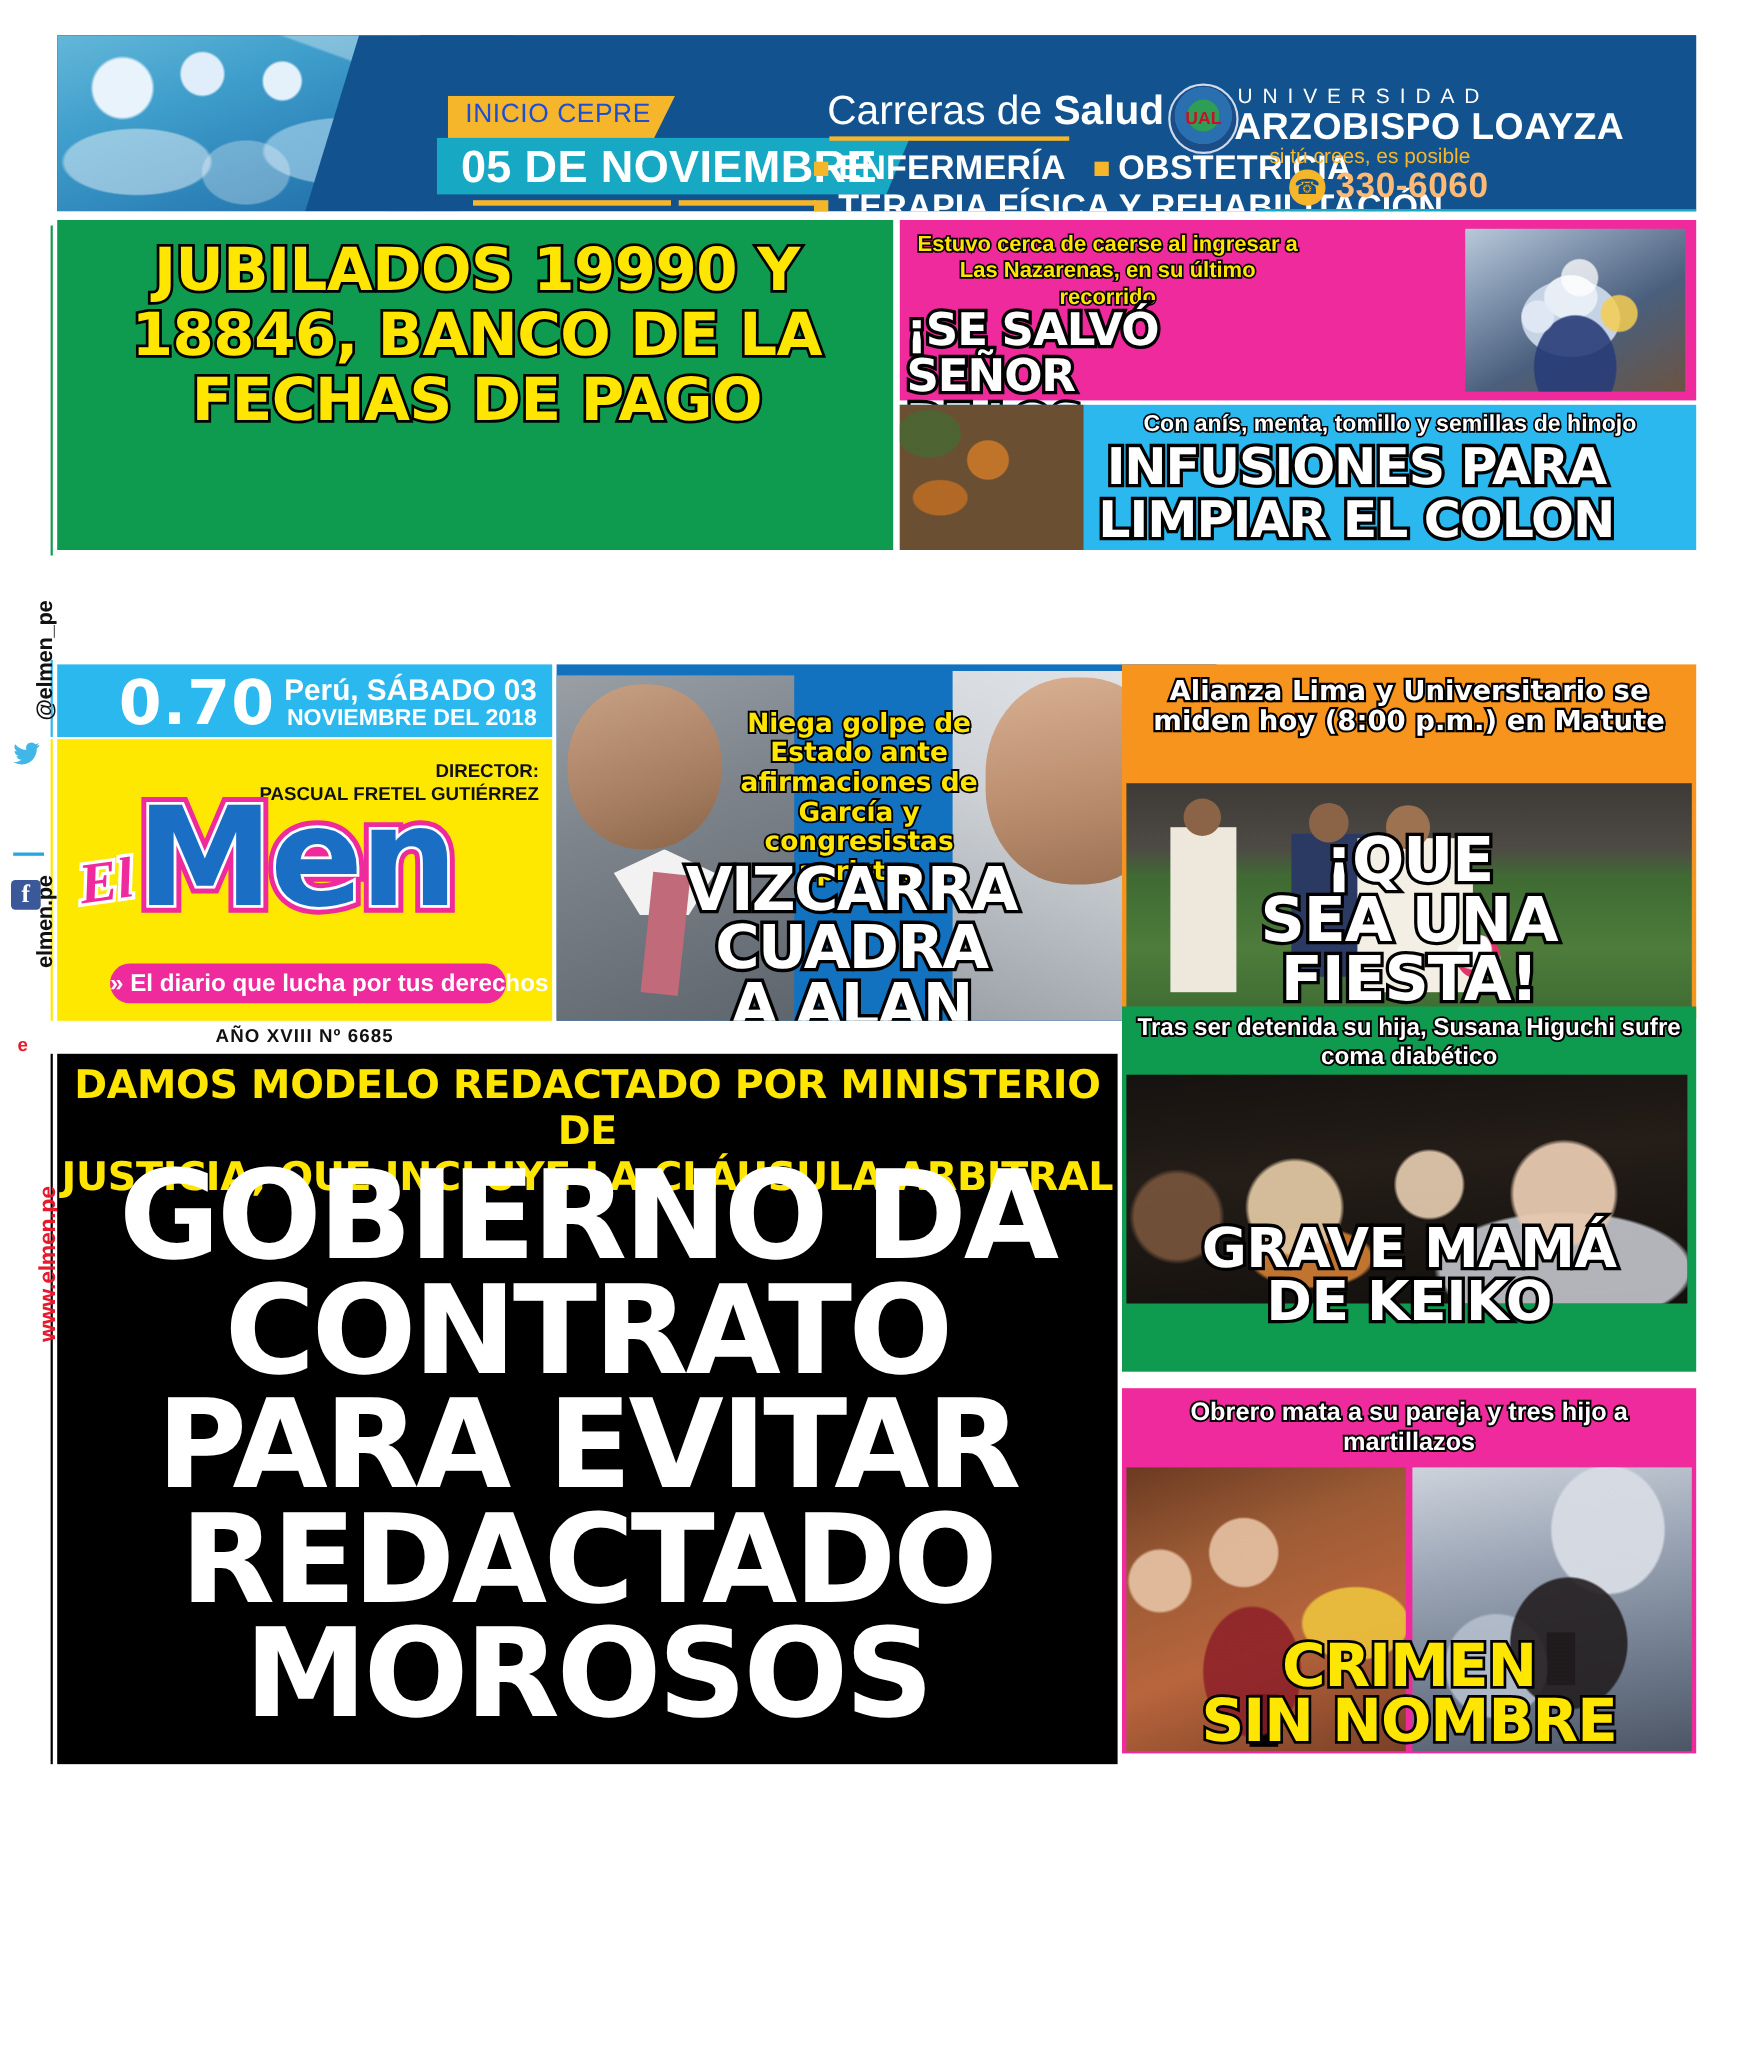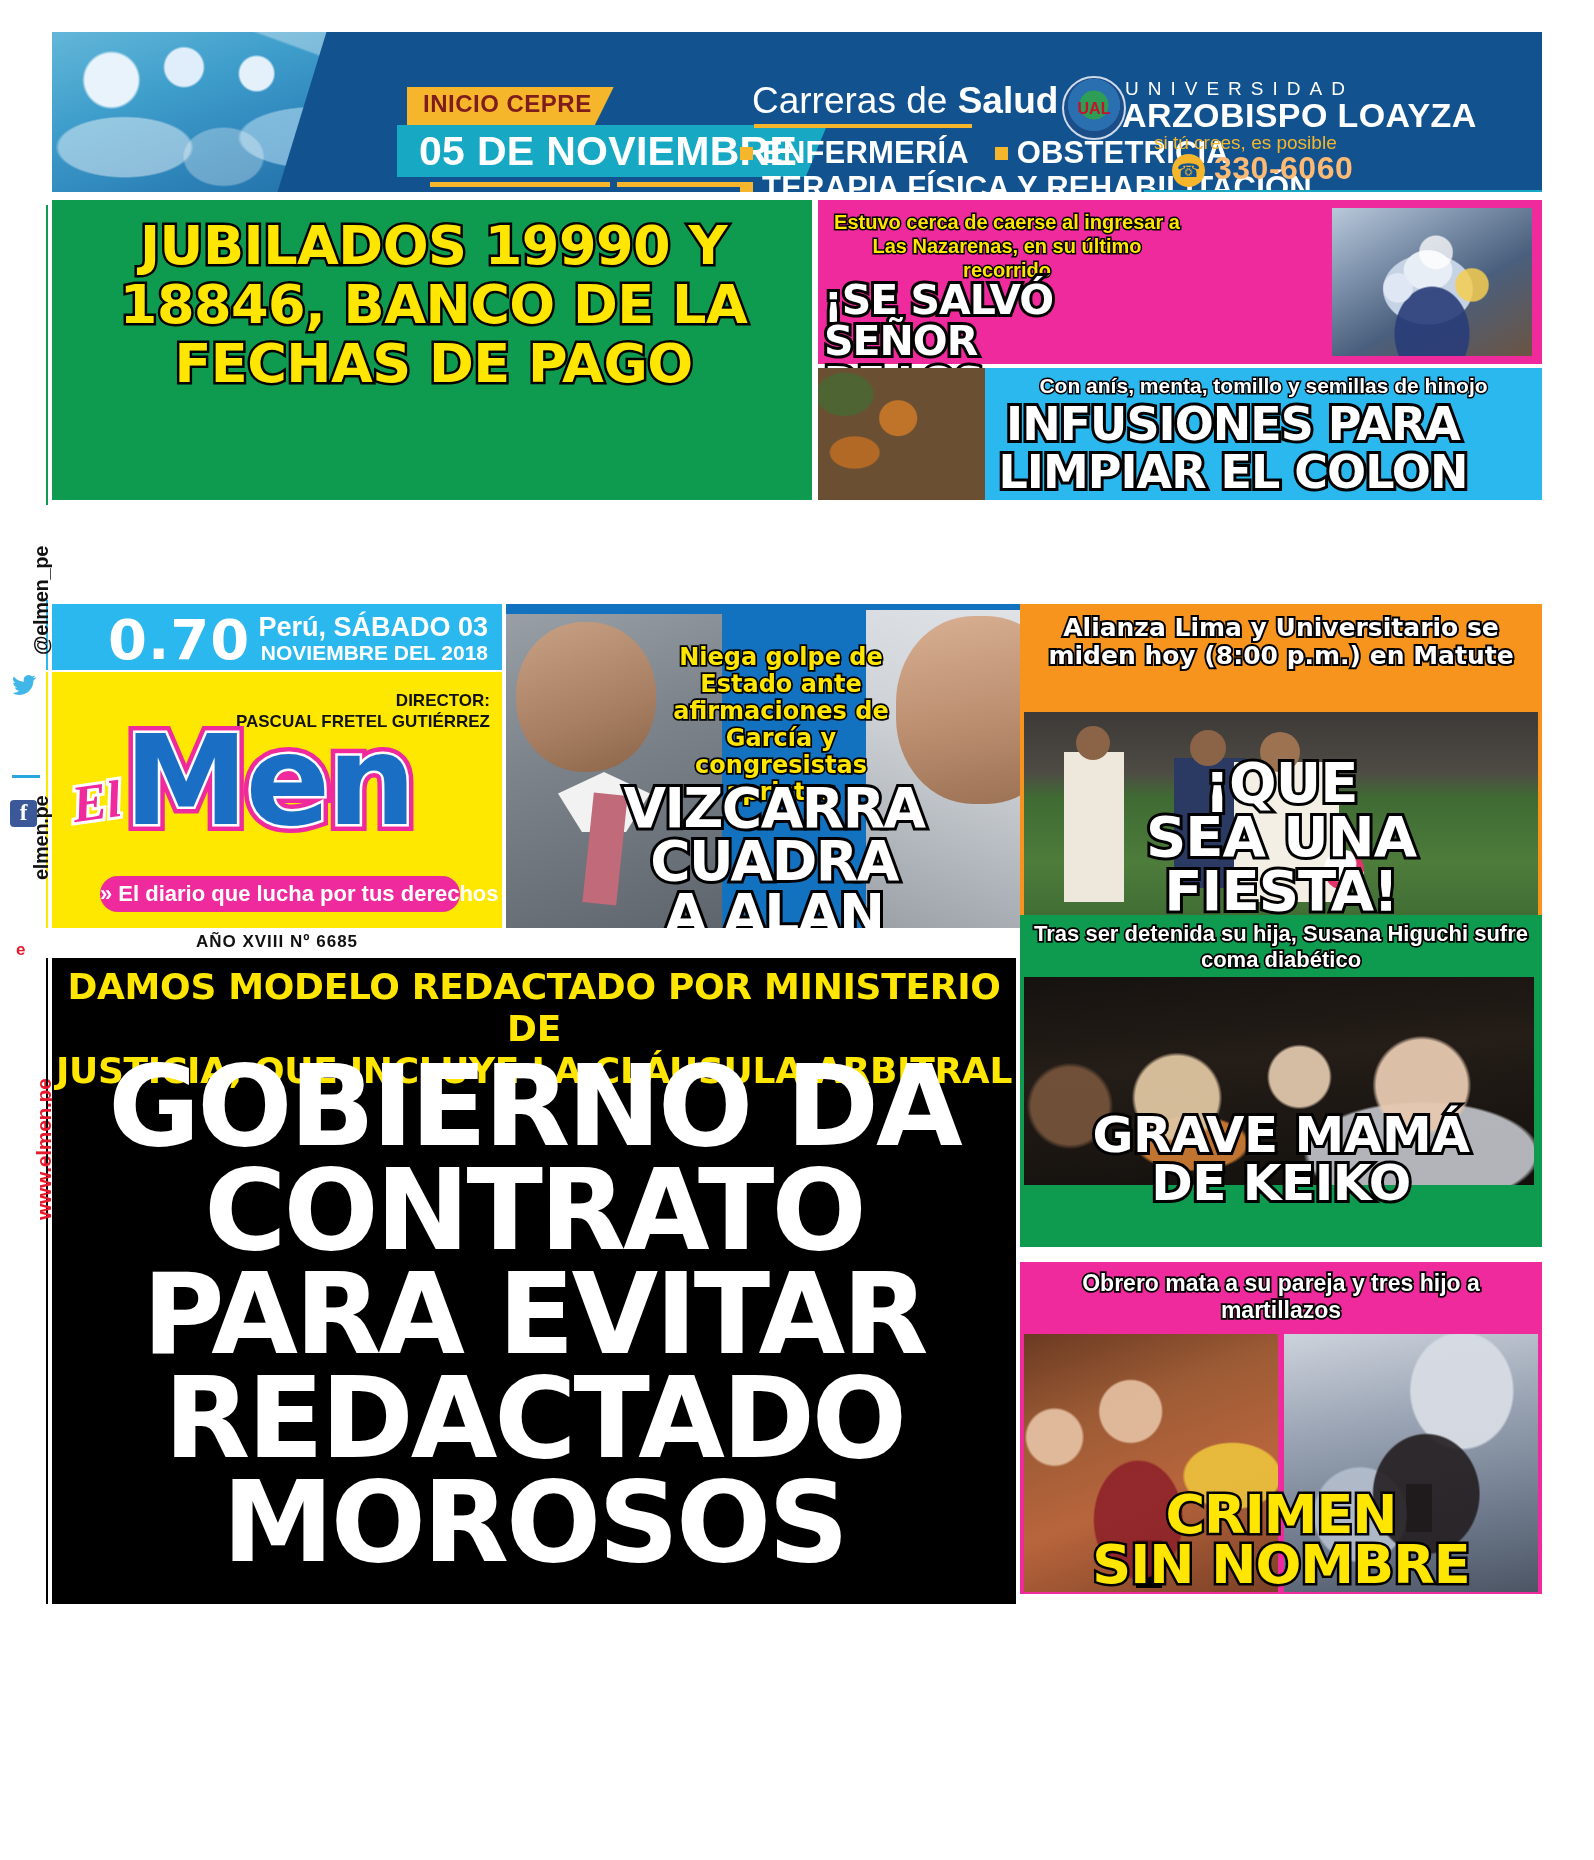--- a/index.html
+++ b/index.html
@@ -59,21 +59,21 @@
       radial-gradient(ellipse at 80% 66%, rgba(190,225,245,.55) 0 20%, transparent 21%);
   }
   #ad .photo-skew {
     position:absolute; left:250px; top:0; width:140px; height:160px;
     background:#12538f; transform:skewX(-17deg);
   }
   #ad .blue-bg { position:absolute; left:300px; top:0; right:0; height:160px; background:#12538f; }
 
   .cepre-tag {
     position:absolute; left:355px; top:55px; height:50px; padding:0 22px 0 16px;
-    background:#f5b62c; color:#7f1d1d; font-weight:bold; font-size:24px;
+    background:#f5b62c; color:#1d4ed8; font-weight:normal; font-size:24px;
     letter-spacing:.5px; line-height:34px;
     clip-path: polygon(0 0, 100% 0, 88% 100%, 0% 100%);
   }
   .cepre-date {
     position:absolute; left:345px; top:93px; height:52px; padding:0 30px 0 22px;
     background:#17a8c4; color:#fff; font-weight:bold; font-size:41px;
     line-height:52px; letter-spacing:.3px;
     clip-path: polygon(0 0, 100% 0, 95% 100%, 0% 100%);
   }
   .cepre-date-under { position:absolute; left:378px; top:150px; width:180px; height:5px; background:#f5b62c; }

